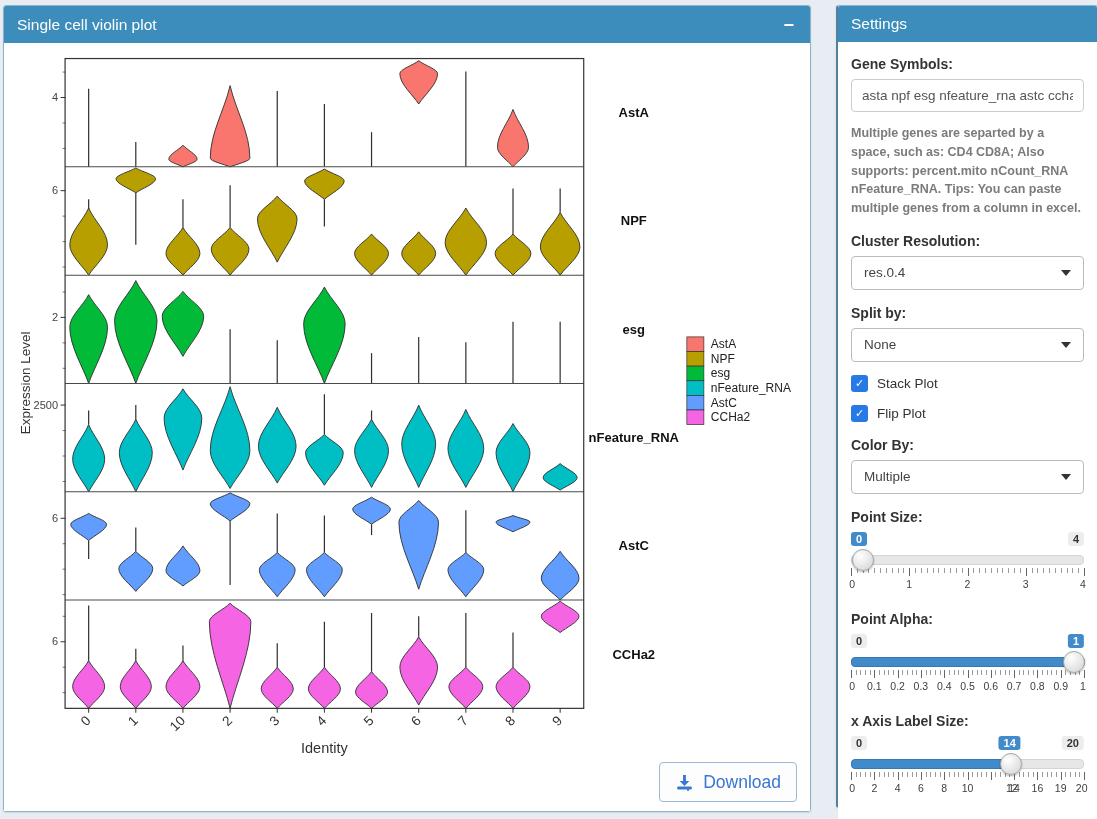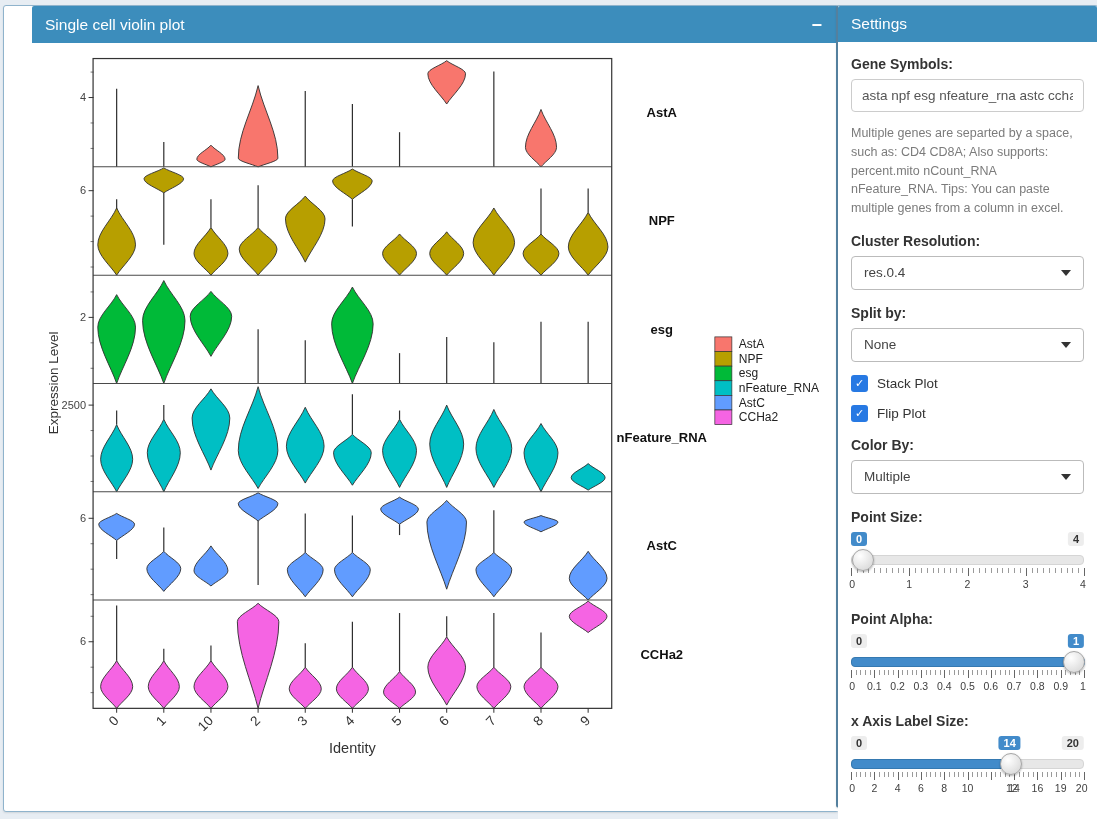--- a/index.html
+++ b/index.html
@@ -11,37 +11,37 @@
   }
   .box{position:absolute;background:#fff;border:1px solid #8fb3cc;border-radius:3px;
        box-shadow:0 1px 2px rgba(0,0,0,.10);}
   .box-header{background:#3c8dbc;color:#fff;height:37px;display:flex;align-items:center;
        justify-content:space-between;padding:0 13px;font-size:15.5px;font-weight:500;
        border-radius:2px 2px 0 0;}
   .collapse-btn{color:#fff;font-size:18px;font-weight:bold;cursor:pointer;line-height:1;padding:0 3px;}
   .box-body{position:relative;height:calc(100% - 37px);background:#fff;}
 
   
-  #left-panel{left:3px;top:5px;width:806px;height:805px;padding-left:28px;}
+  #left-panel{left:3px;top:5px;width:806px;height:805px;}
   #plot-svg{position:absolute;left:0;top:0;width:100%;height:100%;}
   #download-btn{position:absolute;right:13px;bottom:9px;height:38px;display:flex;align-items:center;
       gap:9px;padding:0 15px;background:#fdfdfe;border:1px solid #9cb8d8;border-radius:4px;
       color:#3a76d2;font-size:17.5px;cursor:pointer;}
   #download-btn svg{display:block;}
 
   
   #settings-panel{left:836px;top:5px;width:259px;height:801px;border-left:2px solid #54809e;}
   #settings-panel .box-header{height:36px;}
   .settings-body{padding:10px 13px 12px;}
   .form-label{font-weight:bold;font-size:14px;color:#333;margin:15px 0 7px;}
   .form-label.first{margin-top:4px;}
   .text-input{box-sizing:border-box;width:100%;height:33px;border:1px solid #ccc;border-radius:4px;
       padding:0 10px;font-size:13.5px;color:#555;font-family:inherit;background:#fff;
       white-space:nowrap;overflow:hidden;}
-  .help{margin-top:12px;font-size:12.5px;font-weight:normal;color:#7b7b7b;line-height:1.5;}
+  .help{margin-top:12px;font-size:12.5px;font-weight:bold;color:#7b7b7b;line-height:1.5;}
   .select{box-sizing:border-box;width:100%;height:34px;border:1px solid #bbb;border-radius:4px;
       display:flex;align-items:center;justify-content:space-between;padding:0 12px;
       font-size:13.5px;color:#444;cursor:pointer;background:#fff;}
   .caret{width:0;height:0;border-left:5px solid transparent;border-right:5px solid transparent;
       border-top:6px solid #333;}
   .check-row{display:flex;align-items:center;gap:9px;margin:13px 0;font-size:13.5px;color:#333;cursor:pointer;}
   .checkbox{width:17px;height:17px;border-radius:3px;background:#2779e3;color:#fff;display:flex;
       align-items:center;justify-content:center;font-size:11px;font-weight:bold;flex:0 0 auto;}
 
   
@@ -237,20 +237,30 @@
         <text x="710" y="361.90000000000003" font-size="12" fill="#222">NPF</text>
         <rect x="686" y="365.2" width="17" height="14.6" fill="#00BA38" stroke="#333" stroke-width="0.7"></rect>
         <text x="710" y="376.5" font-size="12" fill="#222">esg</text>
         <rect x="686" y="379.8" width="17" height="14.6" fill="#00BFC4" stroke="#333" stroke-width="0.7"></rect>
         <text x="710" y="391.1" font-size="12" fill="#222">nFeature_RNA</text>
         <rect x="686" y="394.4" width="17" height="14.6" fill="#619CFF" stroke="#333" stroke-width="0.7"></rect>
         <text x="710" y="405.7" font-size="12" fill="#222">AstC</text>
         <rect x="686" y="409" width="17" height="14.6" fill="#F564E3" stroke="#333" stroke-width="0.7"></rect>
         <text x="710" y="420.3" font-size="12" fill="#222">CCHa2</text>
       </svg>
+    <div id="download-btn">
+      <span>
+        <svg width="19" height="19" viewBox="0 0 20 20">
+          <path d="M8.5 2h3v6.3h3.6L10 13.6 4.9 8.3h3.6z" fill="#3a76d2"></path>
+          <path d="M3.2 14.2h13.6c.5 0 .8.3.8.8v1.6c0 .5-.3.8-.8.8H3.2c-.5 0-.8-.3-.8-.8V15c0-.5.3-.8.8-.8z" fill="#3a76d2"></path>
+          <circle cx="13.7" cy="17.9" r="1.1" fill="#3a76d2"></circle>
+        </svg>
+      </span>
+      <span>Download</span>
+    </div>
   </div>
 </div>
 
 <div class="box" id="settings-panel">
   <div class="box-header">
     <span>Settings</span>
   </div>
   <div class="box-body settings-body">
 
     <div class="form-label first">Gene Symbols:</div>

